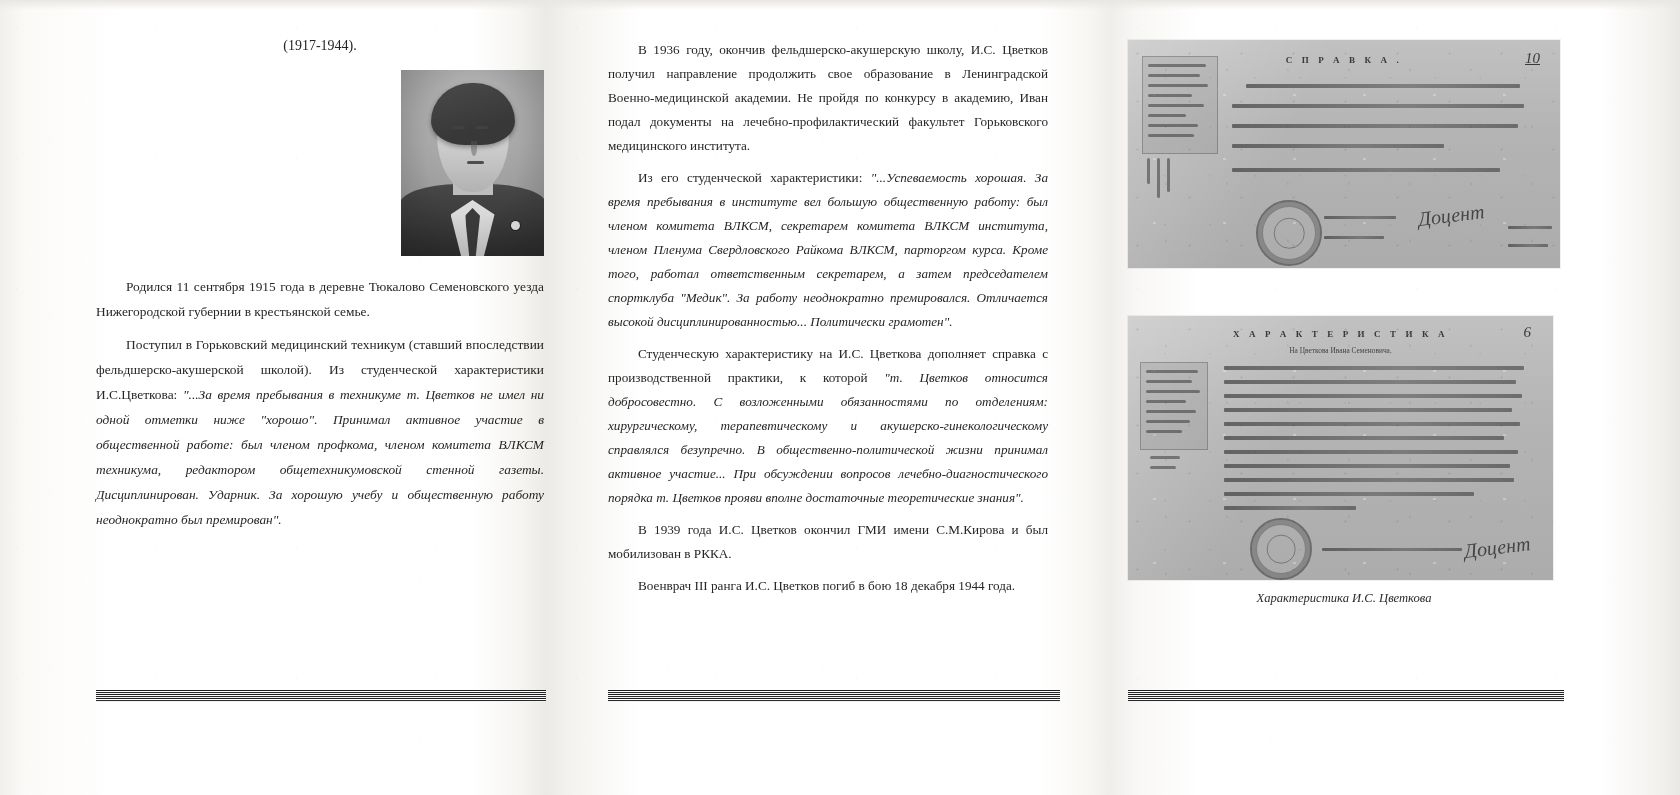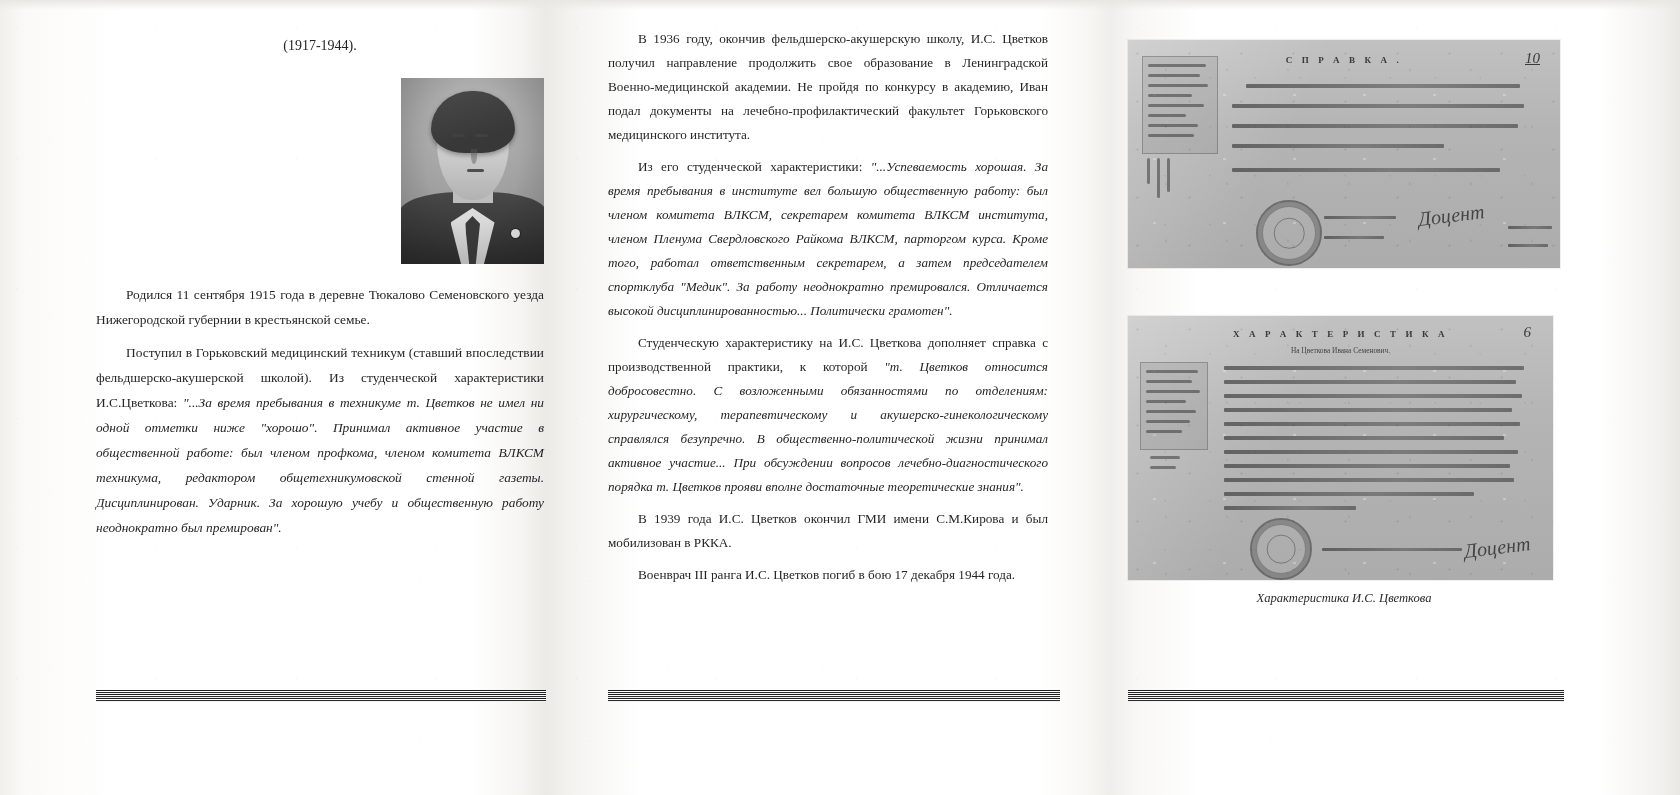--- a/index.html
+++ b/index.html
@@ -38,29 +38,29 @@
   }
   .edge-top{
     position:absolute;left:0;right:0;top:0;height:10px;
     background:linear-gradient(180deg,#e9e7e3,rgba(255,255,255,0));
     pointer-events:none;
   }
 
   
   .col{position:absolute;}
   #col-left{left:96px;top:38px;width:448px;}
-  #col-mid{left:608px;top:27px;width:440px;}
+  #col-mid{left:608px;top:38px;width:440px;}
   #col-right{left:1128px;top:40px;width:432px;}
 
   .doc-title{
     text-align:center;font-weight:bold;font-size:14.5px;
     letter-spacing:.2px;margin:0 0 9px 0;color:#1c1c1c;
   }
   .doc-dates{
-    text-align:center;font-size:14px;margin:0 0 24px 0;color:#242424;
+    text-align:center;font-size:14px;margin:0 0 16px 0;color:#242424;
   }
 
   
   .portrait-wrap{display:flex;justify-content:flex-end;margin:0 0 18px 0;}
   .portrait{
     width:143px;height:186px;
     position:relative;overflow:hidden;
     background:#8e8d8a;
     filter:grayscale(1) contrast(1.02);
   }
@@ -256,21 +256,21 @@
 
 <div class="col" id="col-mid">
 
   <p class="body mid">В 1936 году, окончив фельдшерско-акушерскую школу, И.С. Цветков получил направление продолжить свое образование в Ленинградской Военно-медицинской академии. Не пройдя по конкурсу в академию, Иван подал документы на лечебно-профилактический факультет Горьковского медицинского института.</p>
 
   <p class="body mid"><span>Из его студенческой характеристики: </span><span class="q">"...Успеваемость хорошая. За время пребывания в институте вел большую общественную работу: был членом комитета ВЛКСМ, секретарем комитета ВЛКСМ института, членом Пленума Свердловского Райкома ВЛКСМ, парторгом курса. Кроме того, работал ответственным секретарем, а затем председателем спортклуба "Медик". За работу неоднократно премировался. Отличается высокой дисциплинированностью... Политически грамотен".</span></p>
 
   <p class="body mid"><span>Студенческую характеристику на И.С. Цветкова дополняет справка с производственной практики, к которой </span><span class="q">"т. Цветков относится добросовестно. С возложенными обязанностями по отделениям: хирургическому, терапевтическому и акушерско-гинекологическому справлялся безупречно. В общественно-политической жизни принимал активное участие... При обсуждении вопросов лечебно-диагностического порядка т. Цветков прояви вполне достаточные теоретические знания".</span></p>
 
   <p class="body mid">В 1939 года И.С. Цветков окончил ГМИ имени С.М.Кирова и был мобилизован в РККА.</p>
-  <p class="body mid">Военврач III ранга И.С. Цветков погиб в бою 17 декабря 1944 года.</p>
+  <p class="body mid">Военврач III ранга И.С. Цветков погиб в бою 18 декабря 1944 года.</p>
 
 </div>
 
 <div class="col" id="col-right">
 
   <div class="scan" id="scan-spravka">
     <div class="paper"></div>
     <div class="speck"></div>
 
     <div class="hdr">С П Р А В К А .</div>
@@ -301,21 +301,21 @@
     <div class="signature" style="left:290px;top:164px;">Доцент</div>
     <div class="tline" style="left:380px;top:186px;width:44px;height:3px;"></div>
     <div class="tline" style="left:380px;top:204px;width:40px;height:3px;"></div>
   </div>
 
   <div class="scan" id="scan-harakteristika">
     <div class="paper"></div>
     <div class="speck"></div>
 
     <div class="hdr">Х А Р А К Т Е Р И С Т И К А</div>
-    <div class="sub" style="top:30px;">На Цветкова Ивана Семенович.</div>
+    <div class="sub" style="top:30px;">На Цветкова Ивана Семеновича.</div>
     <div class="pagenum" style="right:22px;top:8px;">6</div>
 
     <div class="margin-stamp" style="left:12px;top:46px;width:66px;height:86px;"></div>
     <div class="margin-scribble" style="left:18px;top:54px;width:52px;"></div>
     <div class="margin-scribble" style="left:18px;top:64px;width:46px;"></div>
     <div class="margin-scribble" style="left:18px;top:74px;width:54px;"></div>
     <div class="margin-scribble" style="left:18px;top:84px;width:40px;"></div>
     <div class="margin-scribble" style="left:18px;top:94px;width:50px;"></div>
     <div class="margin-scribble" style="left:18px;top:104px;width:44px;"></div>
     <div class="margin-scribble" style="left:18px;top:114px;width:36px;"></div>

